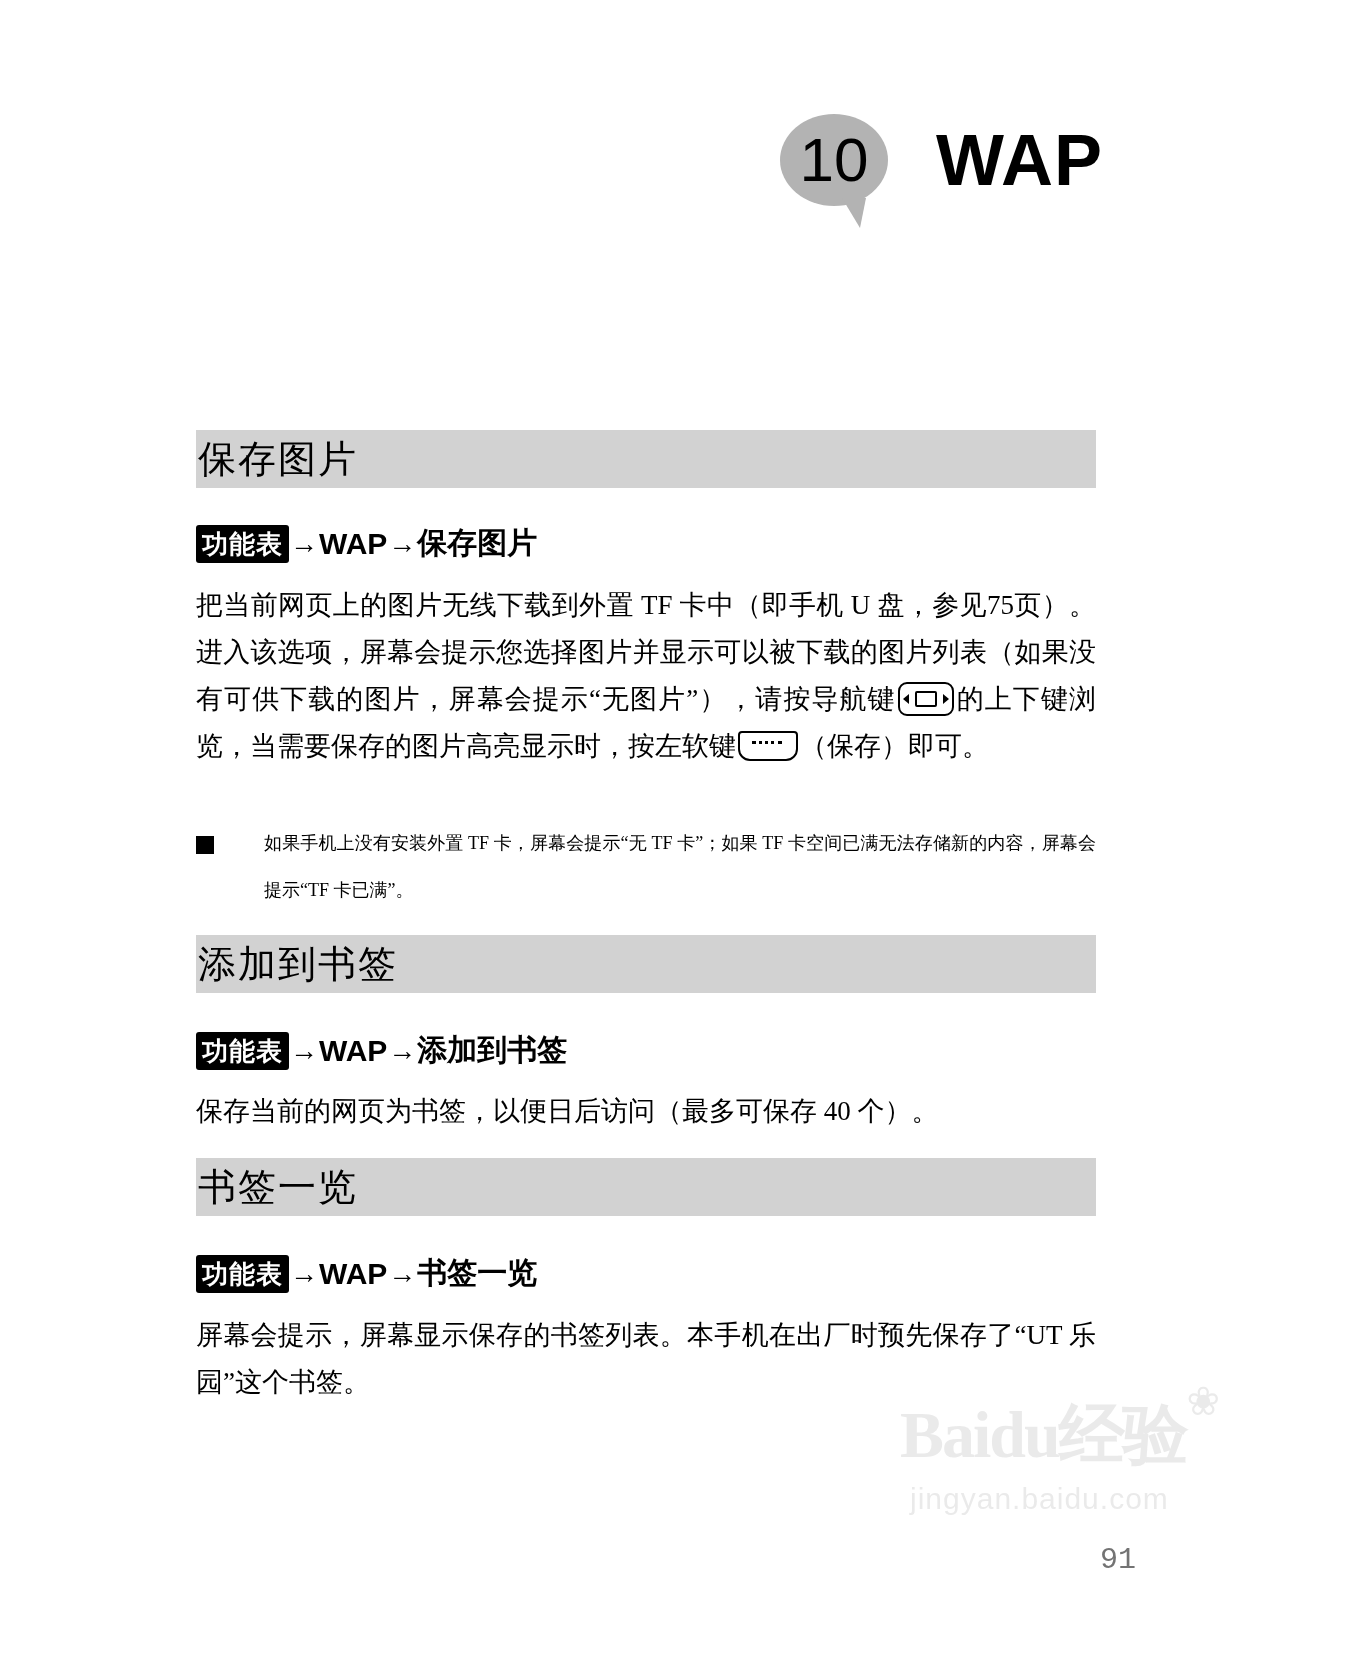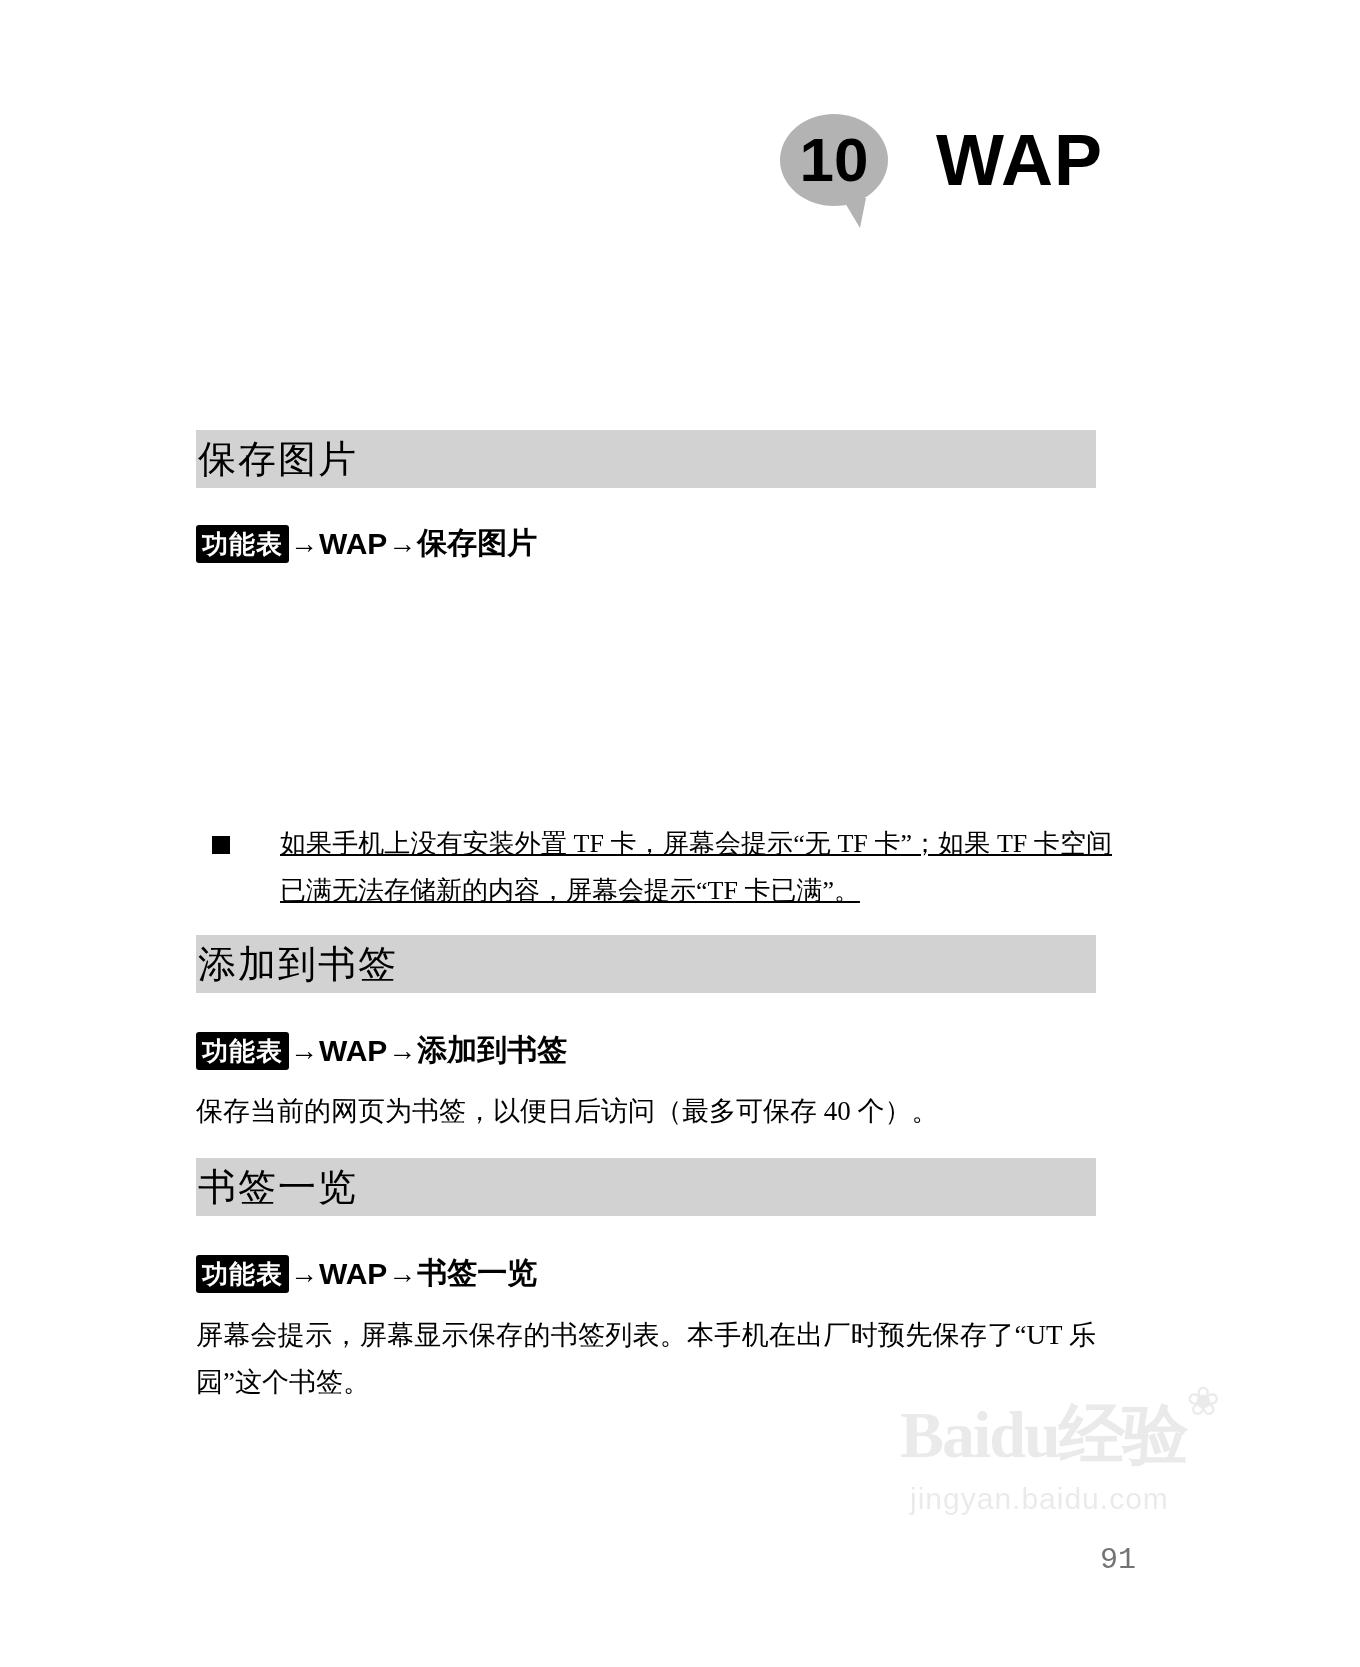--- a/index.html
+++ b/index.html
@@ -49,21 +49,21 @@
     bottom: -22px;
     width: 0; height: 0;
     border-left: 18px solid transparent;
     border-right: 6px solid transparent;
     border-top: 30px solid #b3b3b3;
   }
   .chapter-num {
     position: relative;
     z-index: 2;
     font-family: "Liberation Sans", sans-serif;
-    font-weight: bold;
+    font-weight: normal;
     font-size: 62px;
     line-height: 62px;
     color: #000;
   }
   .chapter-title {
     margin-left: 48px;
     font-family: "Liberation Sans", sans-serif;
     font-weight: bold;
     font-size: 72px;
     letter-spacing: 1px;
@@ -194,27 +194,26 @@
     font-size: 30px;
   }
   .crumb-tail {
     font-weight: bold;
     font-size: 30px;
   }
 
   
   .bullet-item {
     position: absolute;
-    left: 212px;
+    left: 196px;
     width: 900px;
-    font-size: 26px;
+    font-size: 18px;
     line-height: 47px;
     display: flex;
     text-align: justify;
-    text-decoration: underline;
   }
   .bullet-square {
     flex: 0 0 auto;
     width: 18px;
     height: 18px;
     background: #000;
     margin-top: 16px;
     margin-right: 50px;
   }
   .bullet-text {
@@ -286,20 +285,23 @@
   </div>
 
   <div class="crumb" style="top:523px;">
     <span class="menu-chip">功能表</span>
     <span class="crumb-arrow">→</span>
     <span class="crumb-wap">WAP</span>
     <span class="crumb-arrow">→</span>
     <span class="crumb-tail">保存图片</span>
   </div>
 
+  <div class="para" style="left:196px; top:582px; width:900px;">
+    <span>把当前网页上的图片无线下载到外置 TF 卡中（即手机 U 盘，参见75页）。进入该选项，屏幕会提示您选择图片并显示可以被下载的图片列表（如果没有可供下载的图片，屏幕会提示“无图片”），请按导航键</span><span class="navkey"><span class="nk-l"></span><span class="nk-r"></span></span><span>的上下键浏览，当需要保存的图片高亮显示时，按左软键</span><span class="softkey"></span><span>（保存）即可。</span>
+  </div>
 
   <div class="bullet-item" style="top:820px;">
     <span class="bullet-square"></span>
     <span class="bullet-text">如果手机上没有安装外置 TF 卡，屏幕会提示“无 TF 卡”；如果 TF 卡空间已满无法存储新的内容，屏幕会提示“TF 卡已满”。</span>
   </div>
 
   <div class="section-bar" style="top:935px;">
     <span>添加到书签</span>
   </div>
 

